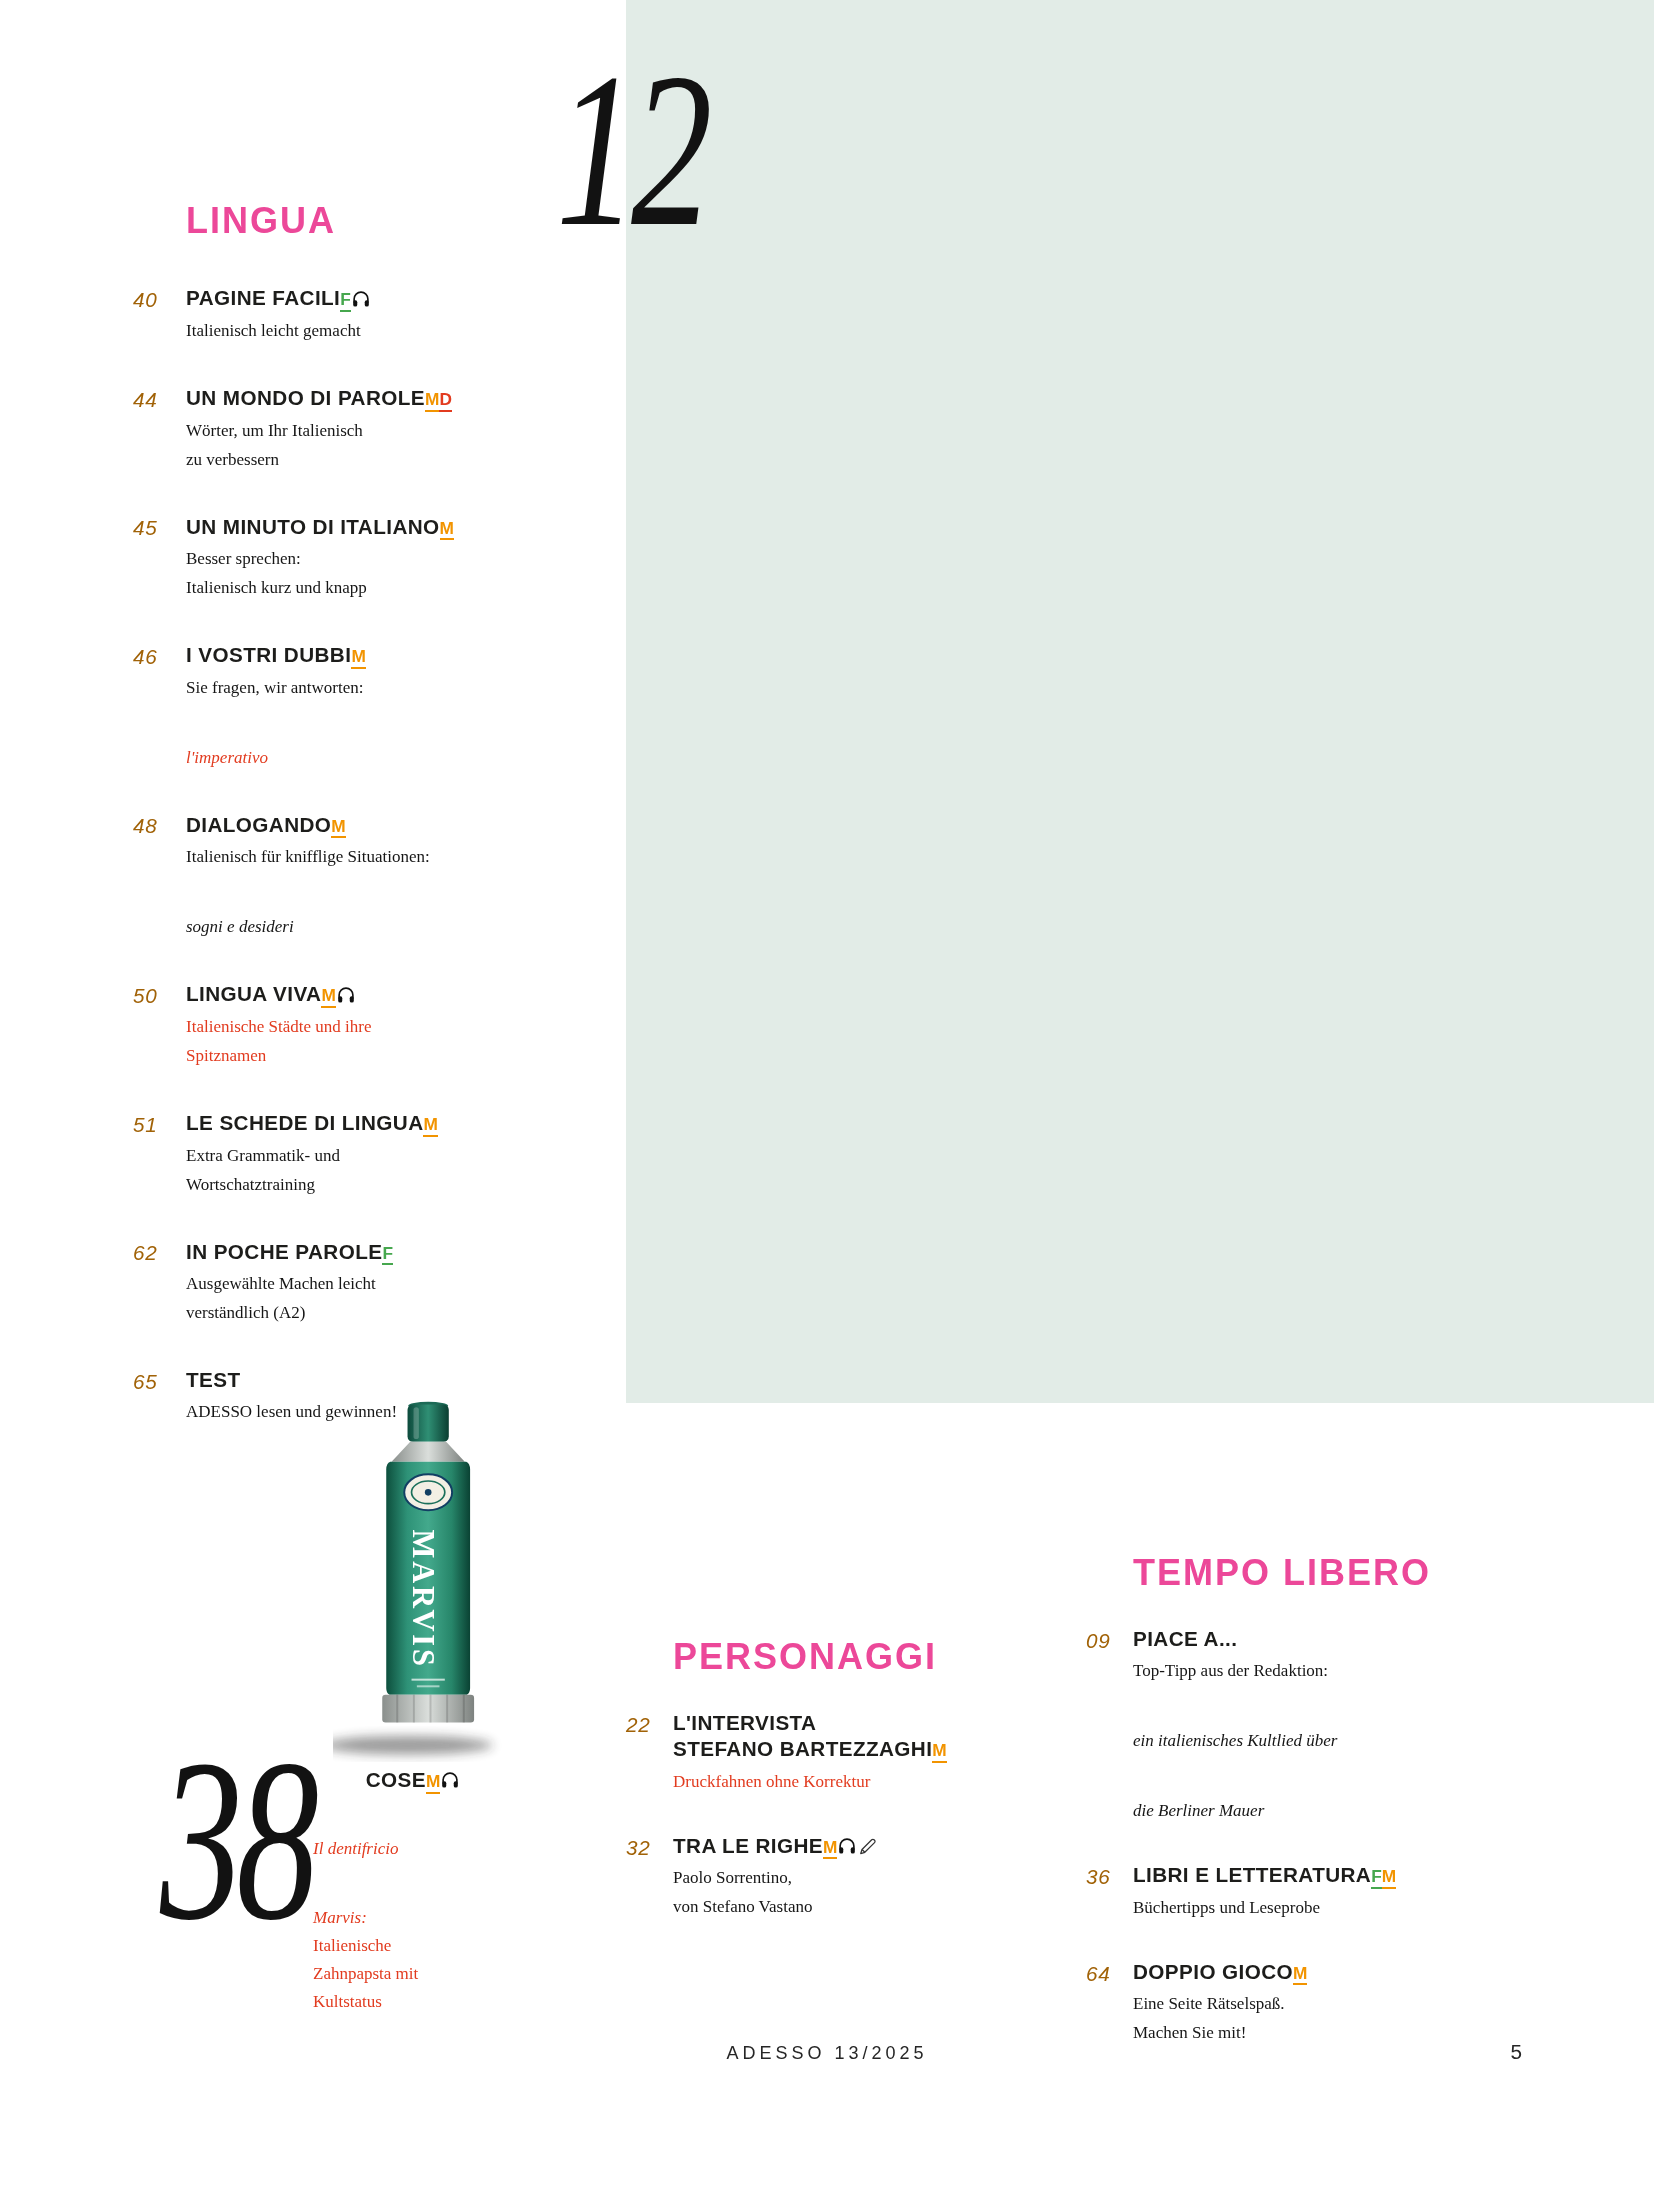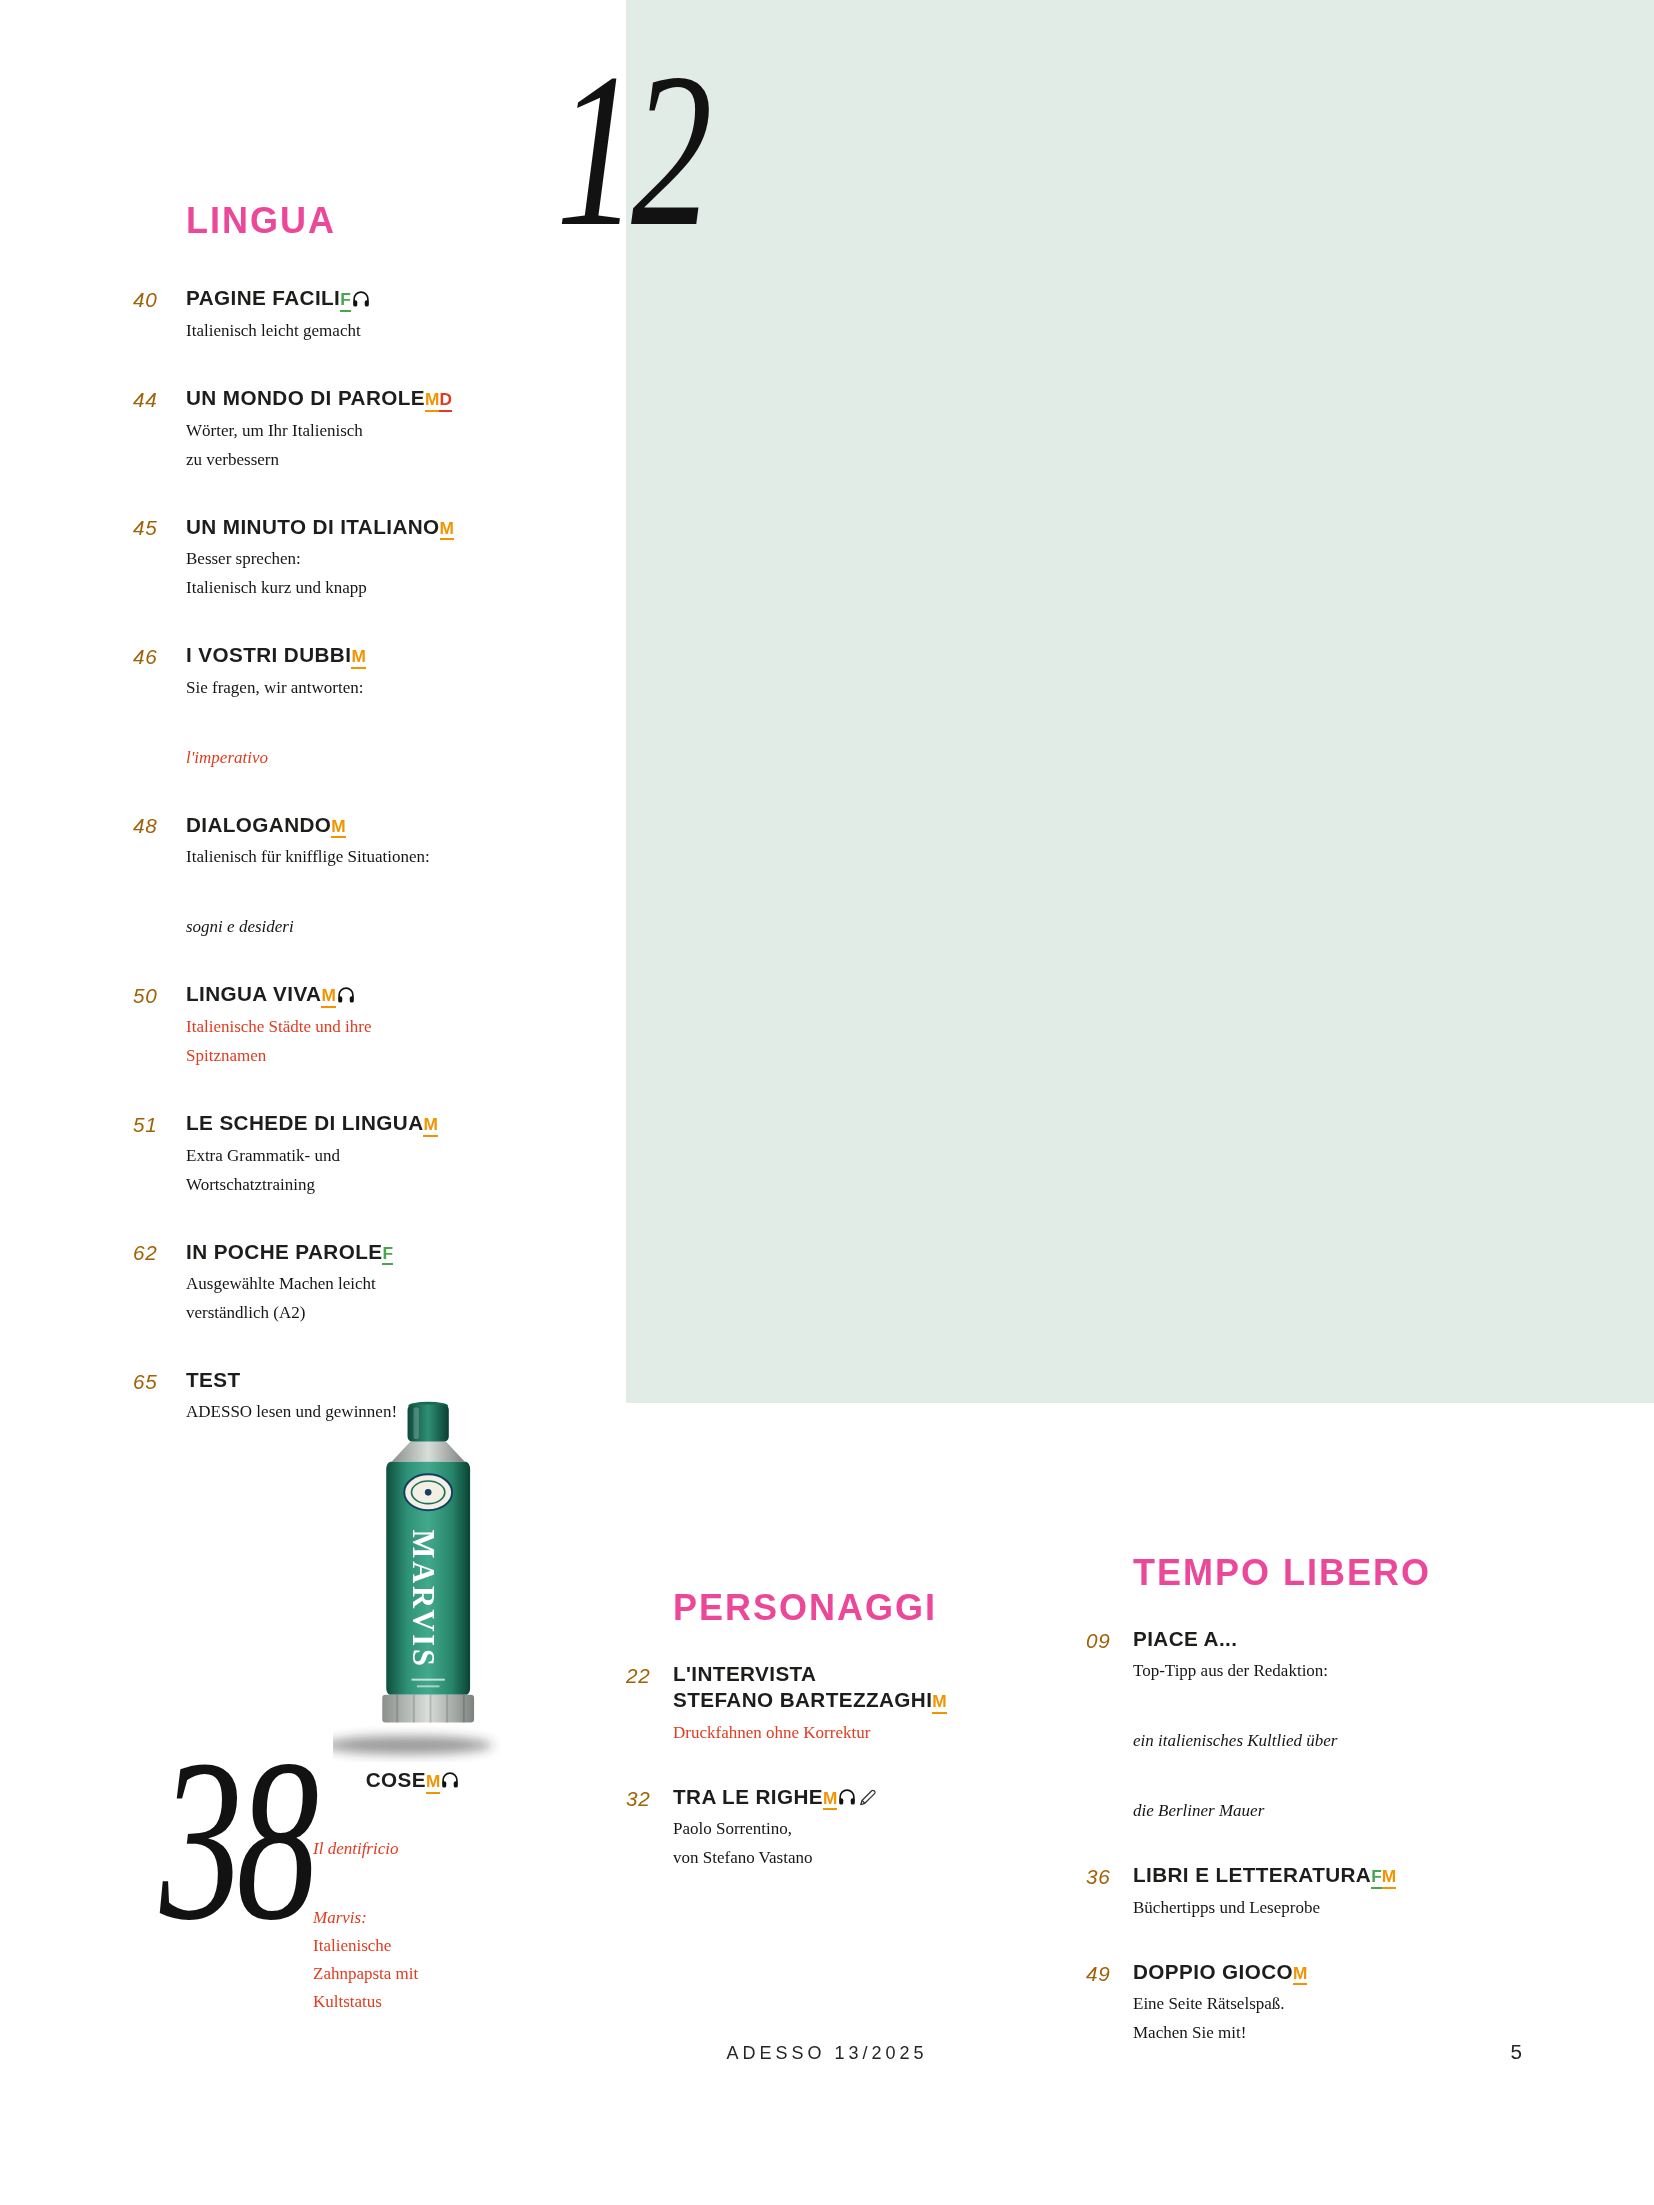--- a/index.html
+++ b/index.html
@@ -28,21 +28,21 @@
   .feature-number {
     position:absolute; left:160px; top:1726px;
     font-family:"Liberation Serif", serif; font-style:italic;
     font-size:230px; line-height:1; color:#121212; letter-spacing:-0.04em;
     transform:scaleX(0.72); transform-origin:left top;
   }
 
   
   .toc-section { position:absolute; }
   .sec-lingua   { left:133px; top:200px;  width:520px; }
-  .sec-personaggi { left:626px; top:1587px; width:453px; }
+  .sec-personaggi { left:626px; top:1636px; width:453px; }
   .sec-tempo    { left:1086px; top:1552px; width:466px; }
 
   .section-title {
     font-size:36px; font-weight:bold; letter-spacing:2px;
     color:#ec4899; line-height:1.15;
   }
   .sec-lingua .section-title { margin-left:53px; margin-bottom:44px; }
   .sec-personaggi .section-title, .sec-tempo .section-title { margin-left:47px; margin-bottom:33px; }
 
   .entry { display:flex; margin-bottom:40px; }
@@ -387,21 +387,21 @@
           <span class="badge f">F</span>
           <span class="badge m">M</span>
         </div>
         <div class="sub">
           <span class="line">Büchertipps und Leseprobe</span>
         </div>
       </div>
     </div>
 
     <div class="entry">
-      <div class="num">49</div>
+      <div class="num">64</div>
       <div class="body">
         <div class="trow">
           <span class="title">DOPPIO GIOCO</span>
           <span class="badge m">M</span>
         </div>
         <div class="sub">
           <span class="line">Eine Seite Rätselspaß.</span>
           <span class="line">Machen Sie mit!</span>
         </div>
       </div>

